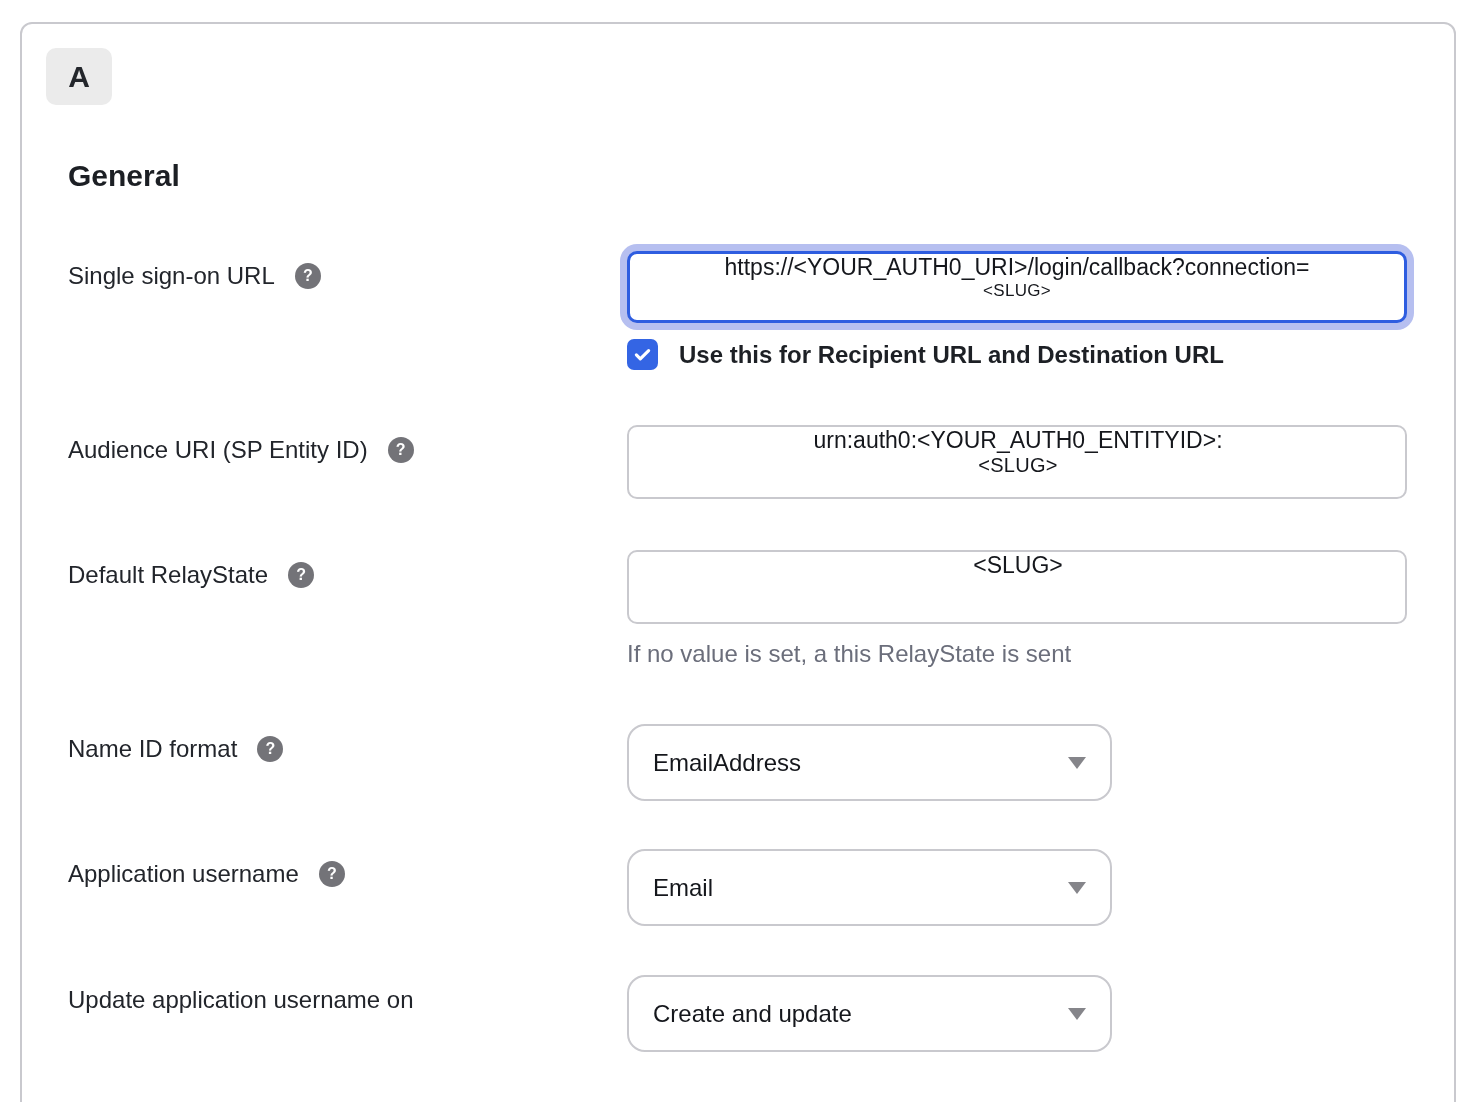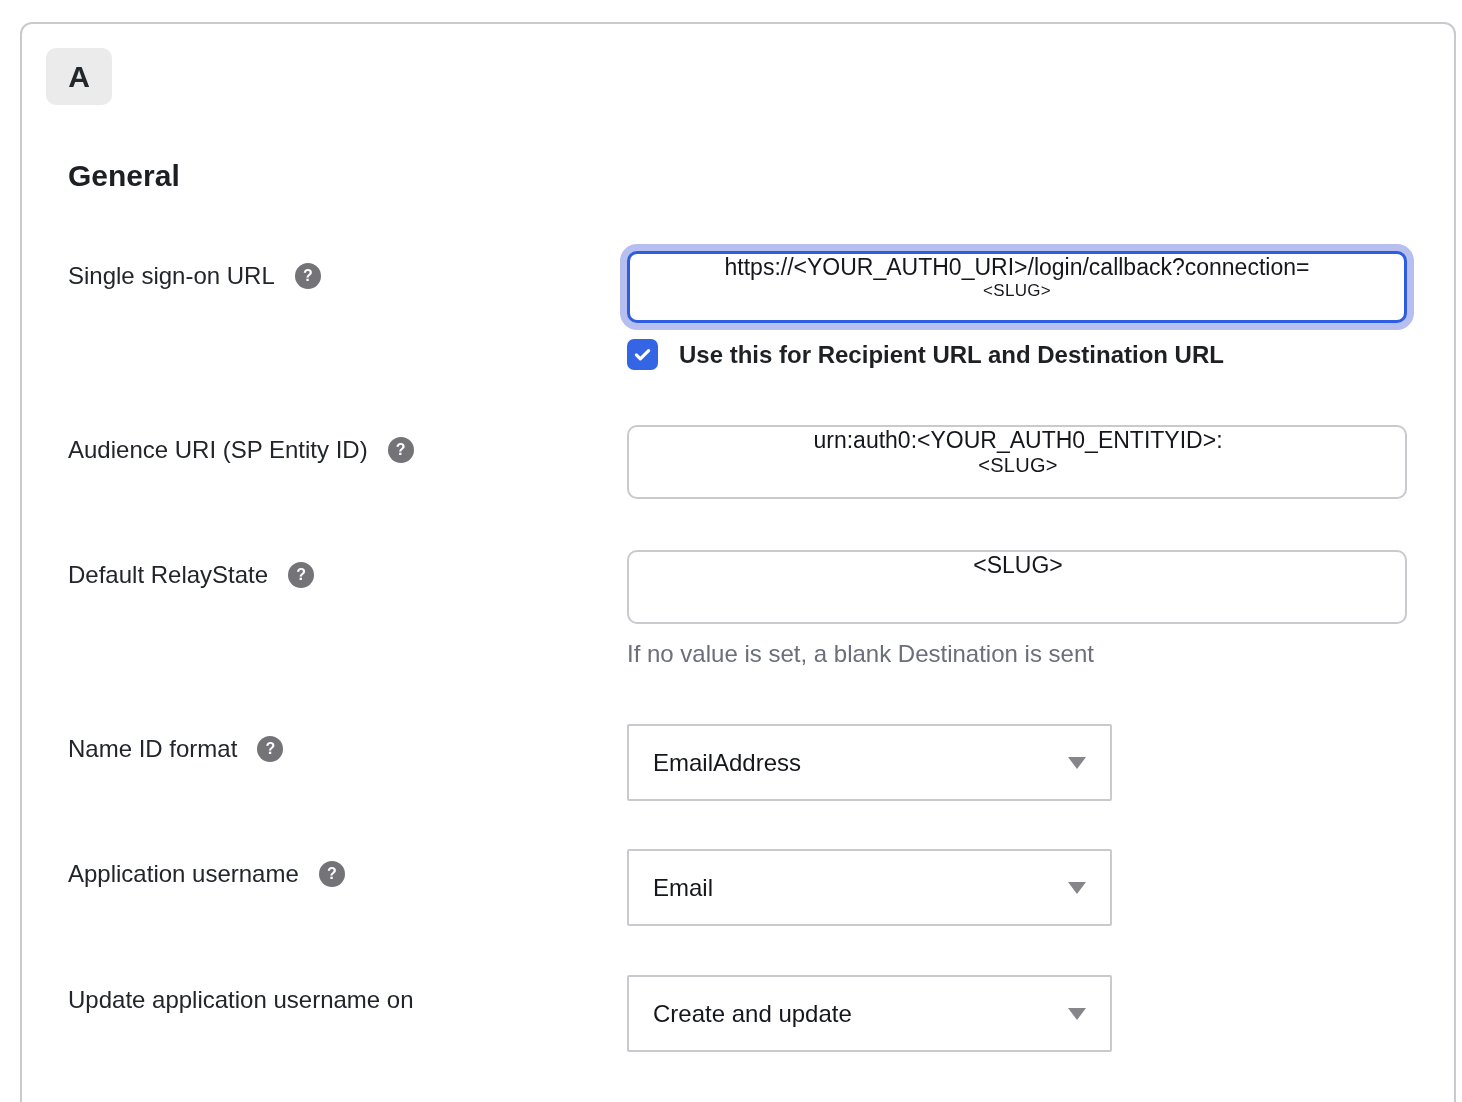--- a/index.html
+++ b/index.html
@@ -103,21 +103,21 @@
     font-size: 24px; color: #1d2025;
   }
   .helper-text {
     margin-top: 16px;
     font-size: 24px;
     color: #6b6e7b;
   }
   .select {
     width: 485px; height: 77px;
     border: 2px solid #c9c9ce;
-    border-radius: 2px;
+    border-radius: 18px;
     background: #fff;
     display: flex; align-items: center; justify-content: space-between;
     padding: 0 22px 0 24px;
     font-size: 24px; color: #15171c;
     cursor: pointer;
   }
   .caret {
     width: 0; height: 0;
     border-left: 9px solid transparent;
     border-right: 9px solid transparent;
@@ -174,21 +174,21 @@
 
     <div class="row r3">
       <div class="label-cell">
         <span>Default RelayState</span>
         <span class="help-icon">?</span>
       </div>
       <div class="control-cell">
         <div class="text-input" style="padding:0 20px 0 22px;">
           <span>&lt;SLUG&gt;</span>
         </div>
-        <div class="helper-text">If no value is set, a blank Destination is sent</div>
+        <div class="helper-text">If no value is set, a this RelayState is sent</div>
       </div>
     </div>
 
     <div class="row r4">
       <div class="label-cell">
         <span>Name ID format</span>
         <span class="help-icon">?</span>
       </div>
       <div class="control-cell">
         <div class="select">

